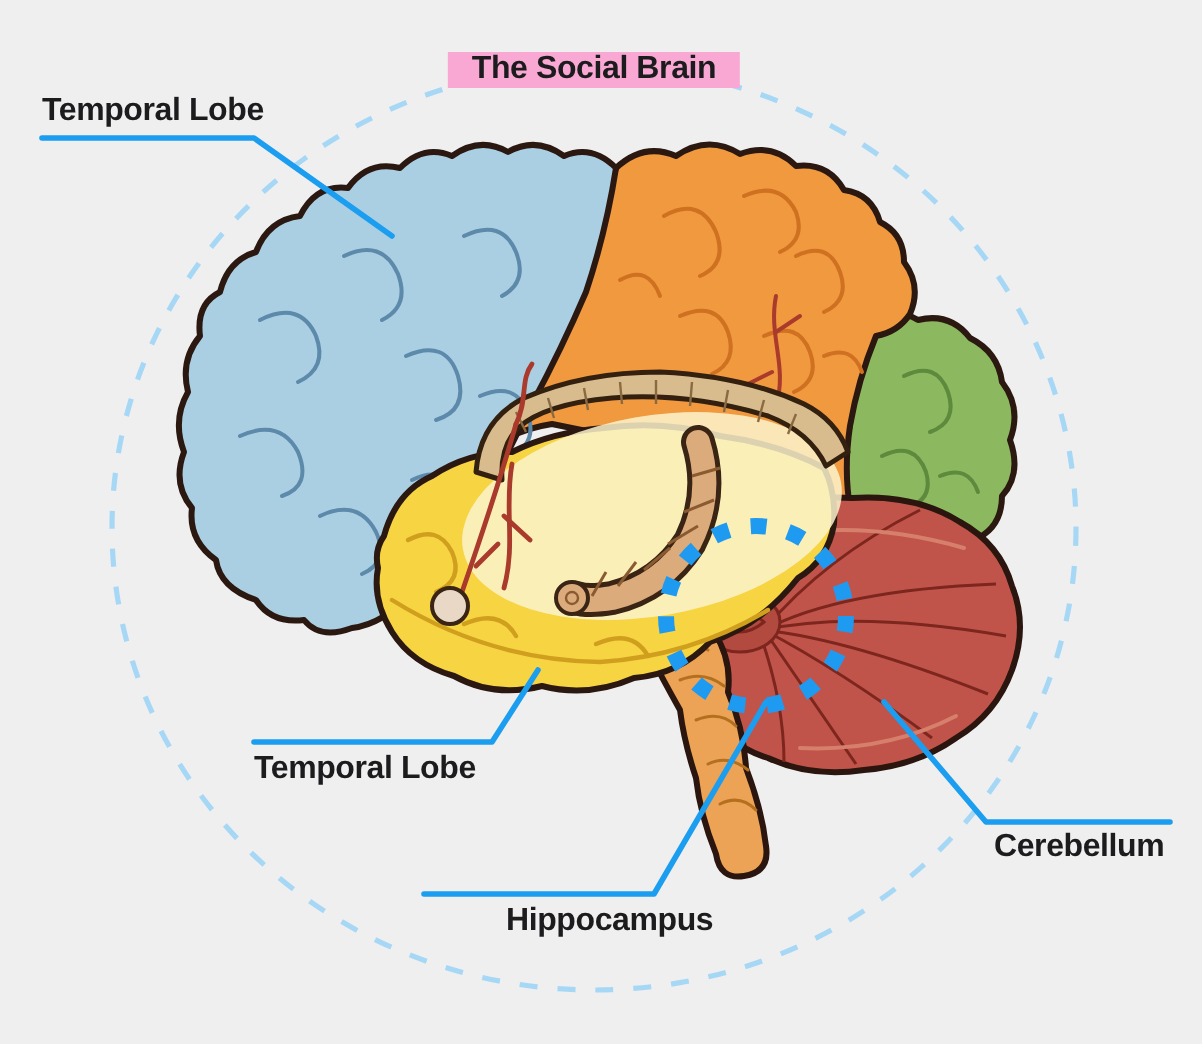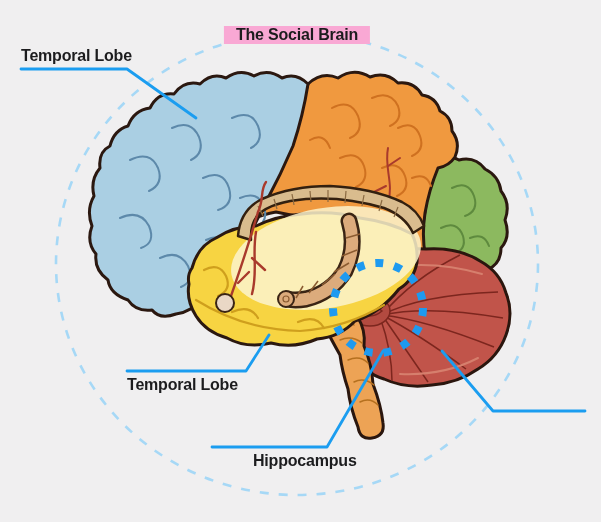--- a/index.html
+++ b/index.html
@@ -160,13 +160,14 @@
       <path d="M 127,371 L 246,371 L 269,335" stroke="#1b9df0"></path>
       <path d="M 212,447 L 327,447 L 383,351" stroke="#1b9df0"></path>
       <path d="M 585,411 L 493,411 L 442,351" stroke="#1b9df0"></path>
     </g>
   </svg>
 
   <div class="title">The Social Brain</div>
   <div class="label" style="left:21px;top:47px;">Temporal Lobe</div>
   <div class="label" style="left:127px;top:376px;">Temporal Lobe</div>
   <div class="label" style="left:211px;top:452px;margin-left:42px;">Hippocampus</div>
+  <div class="label" style="left:497px;top:415px;">Cerebellum</div>
 </div>
 
 </body></html>

